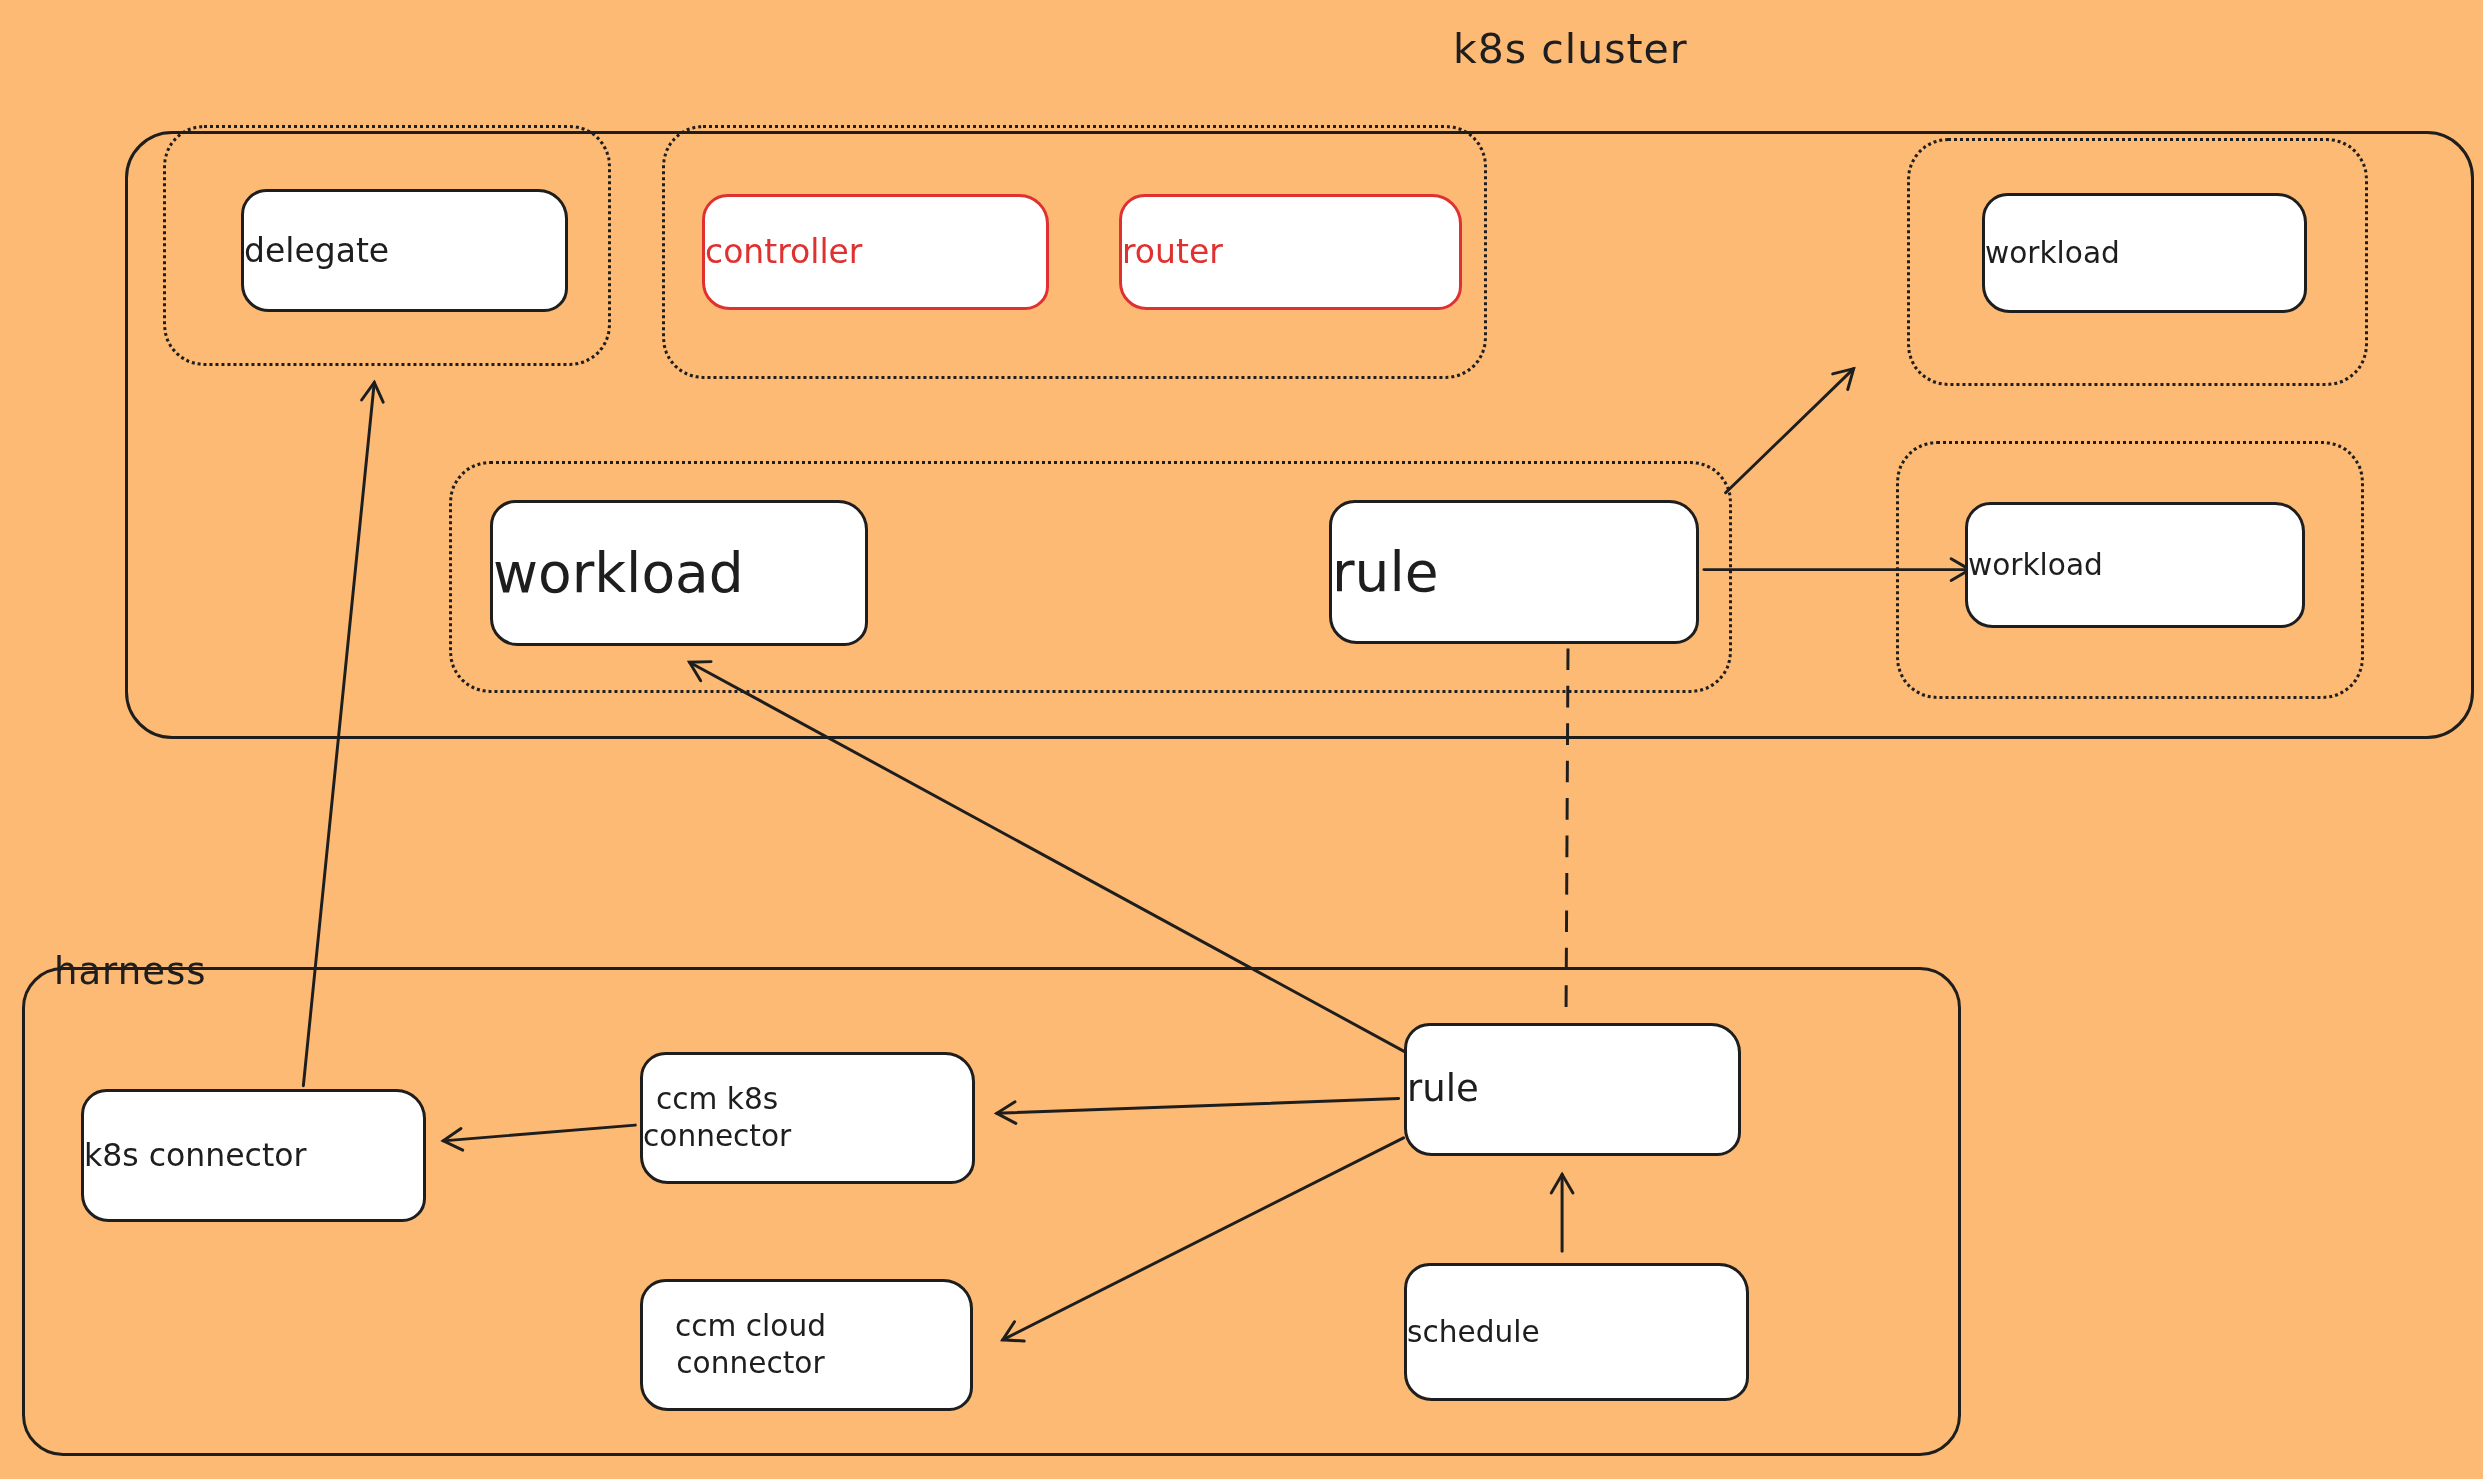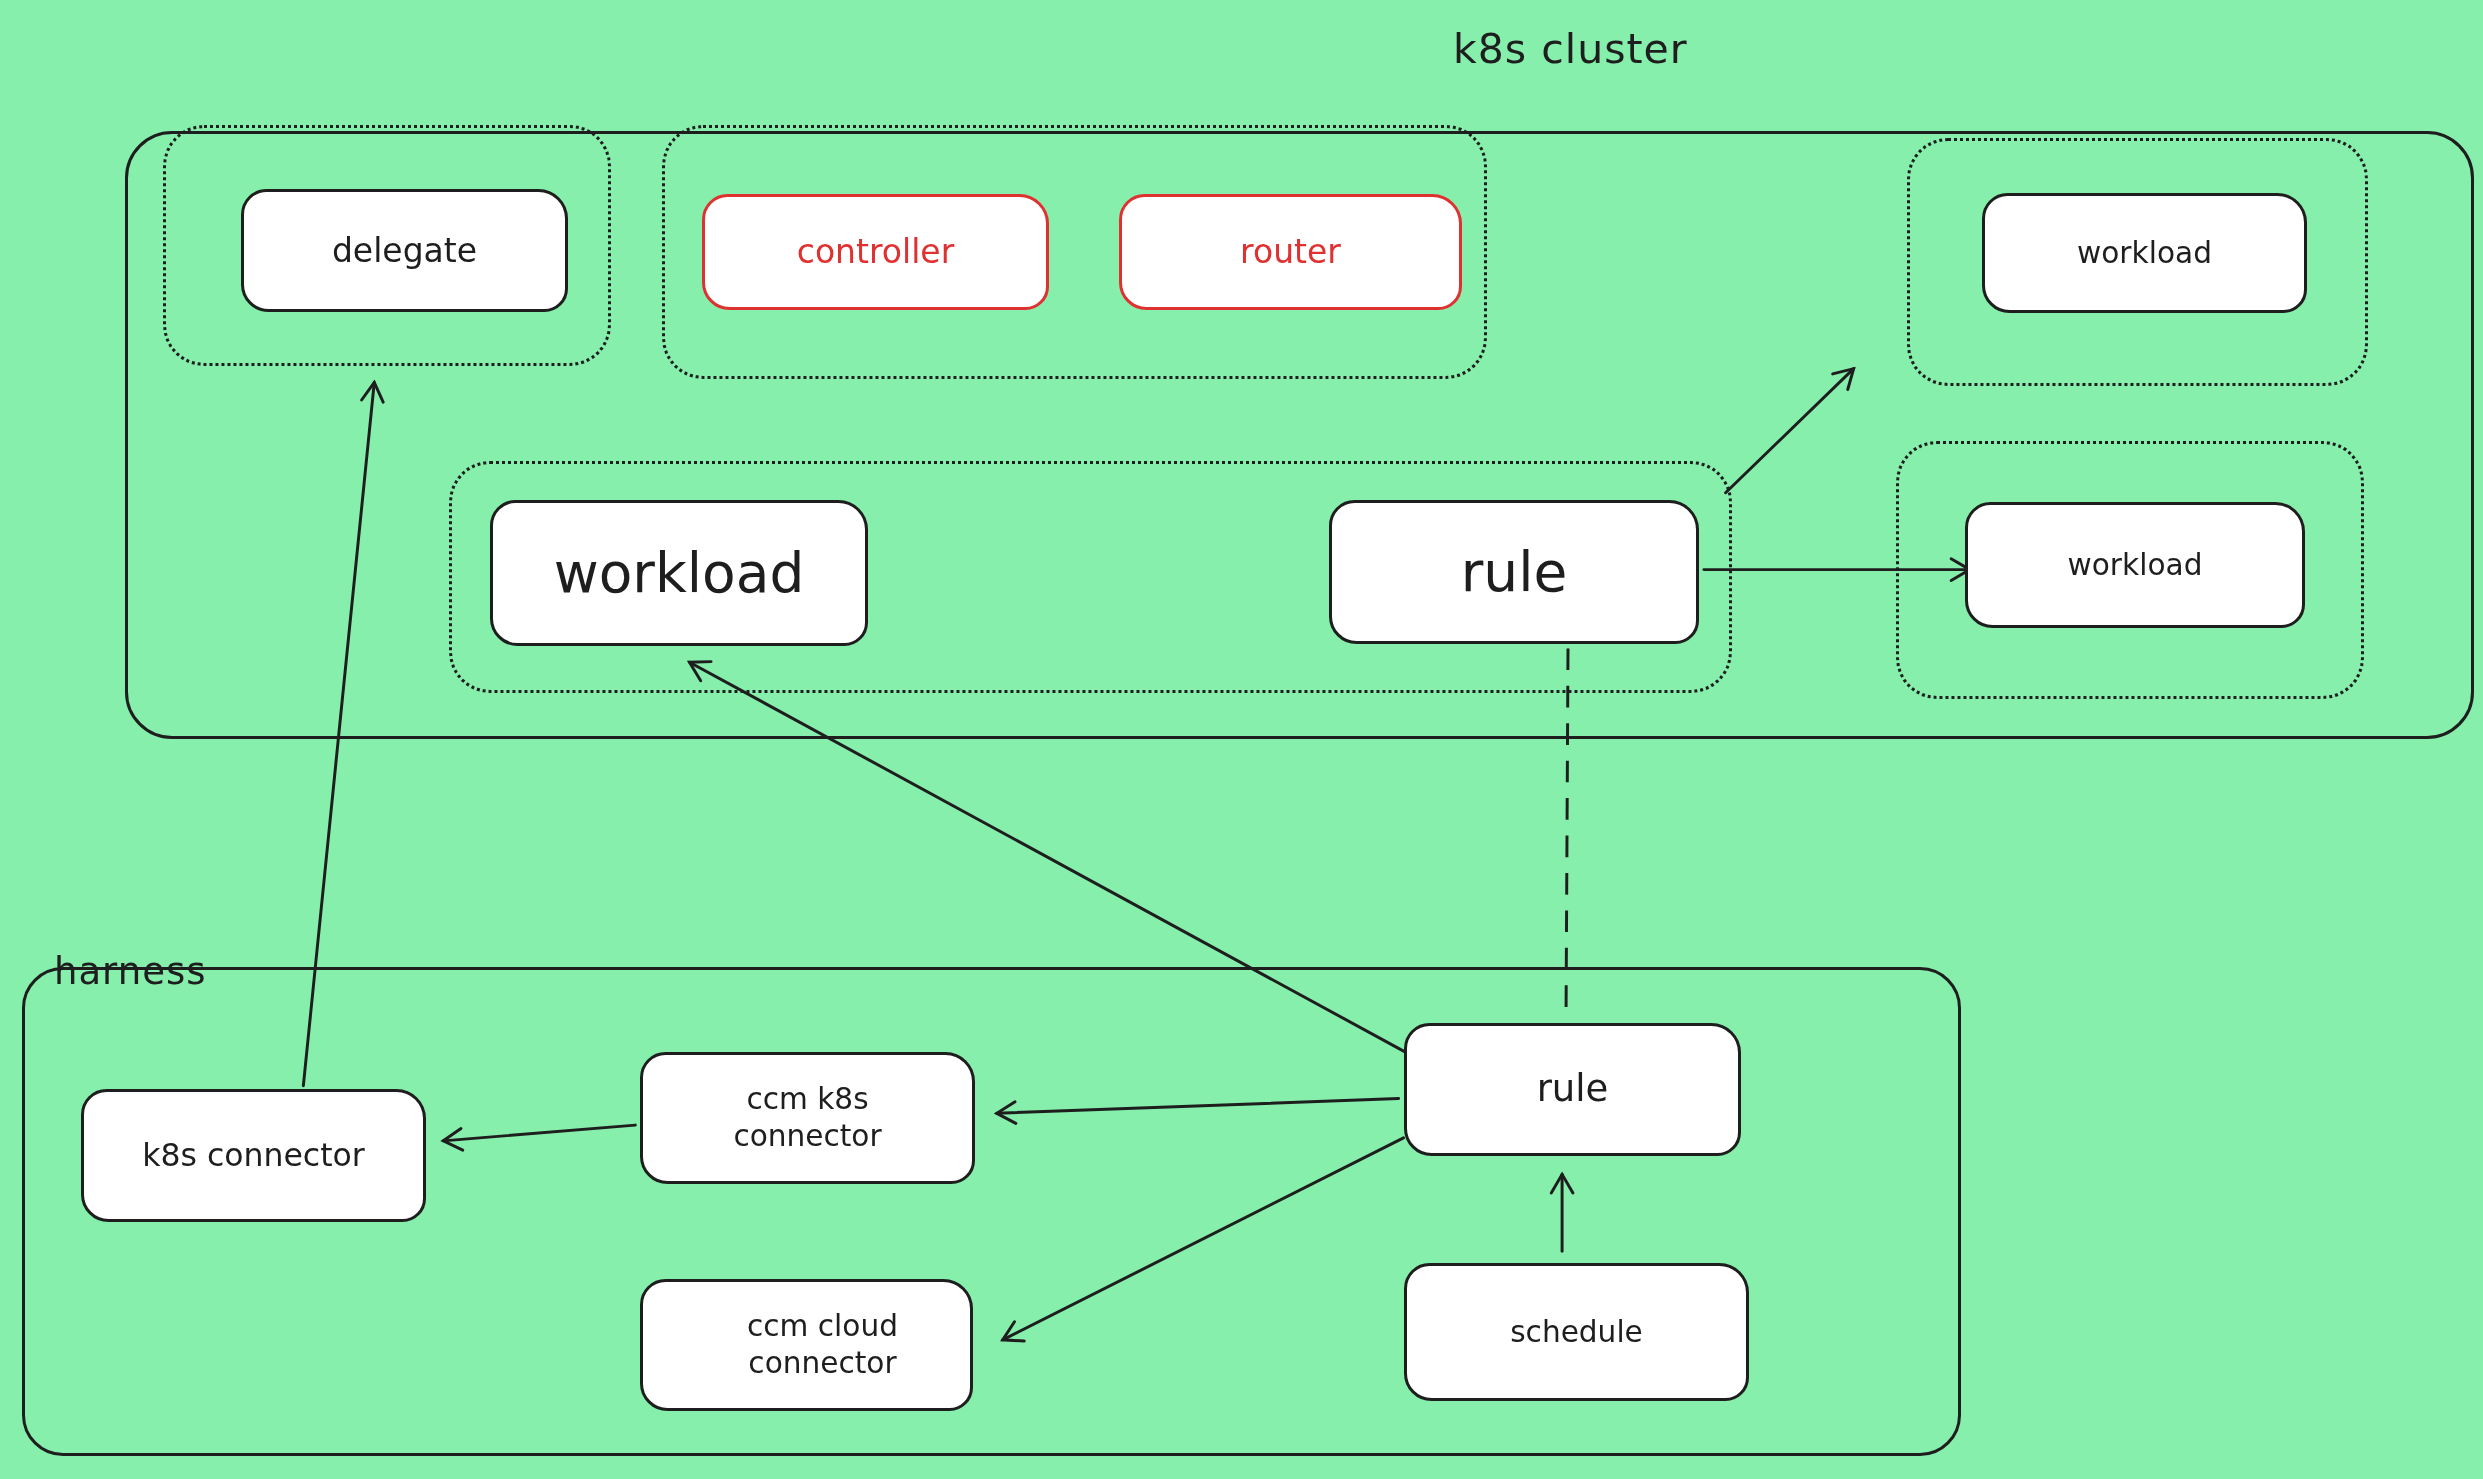--- a/index.html
+++ b/index.html
@@ -3,21 +3,21 @@
 <meta charset="utf-8">
 <style>
   * { margin: 0; padding: 0; box-sizing: border-box; }
   html, body { background: #ffffff; }
   body { font-family: "DejaVu Sans", "Liberation Sans", sans-serif; color: #1e1e1e; }
 
   .canvas {
     position: relative;
     width: 2483px;
     height: 1480px;
-    background: #86efac;
+    background: #fdba74;
     overflow: hidden;
   }
 
   .arrows-layer {
     position: absolute;
     left: 0; top: 0;
     width: 2483px; height: 1480px;
     pointer-events: none;
   }
 
@@ -44,21 +44,20 @@
     background: transparent;
   }
 
   .node {
     position: absolute;
     border: 3px solid #1e1e1e;
     border-radius: 25.6px 29.6px 23.6px 27.6px;
     background: #ffffff;
     display: flex;
     align-items: center;
-    justify-content: center;
     text-align: center;
     line-height: 1.25;
     color: #1e1e1e;
   }
 
   .node.red {
     border-color: #e03131;
     color: #e03131;
   }
 

